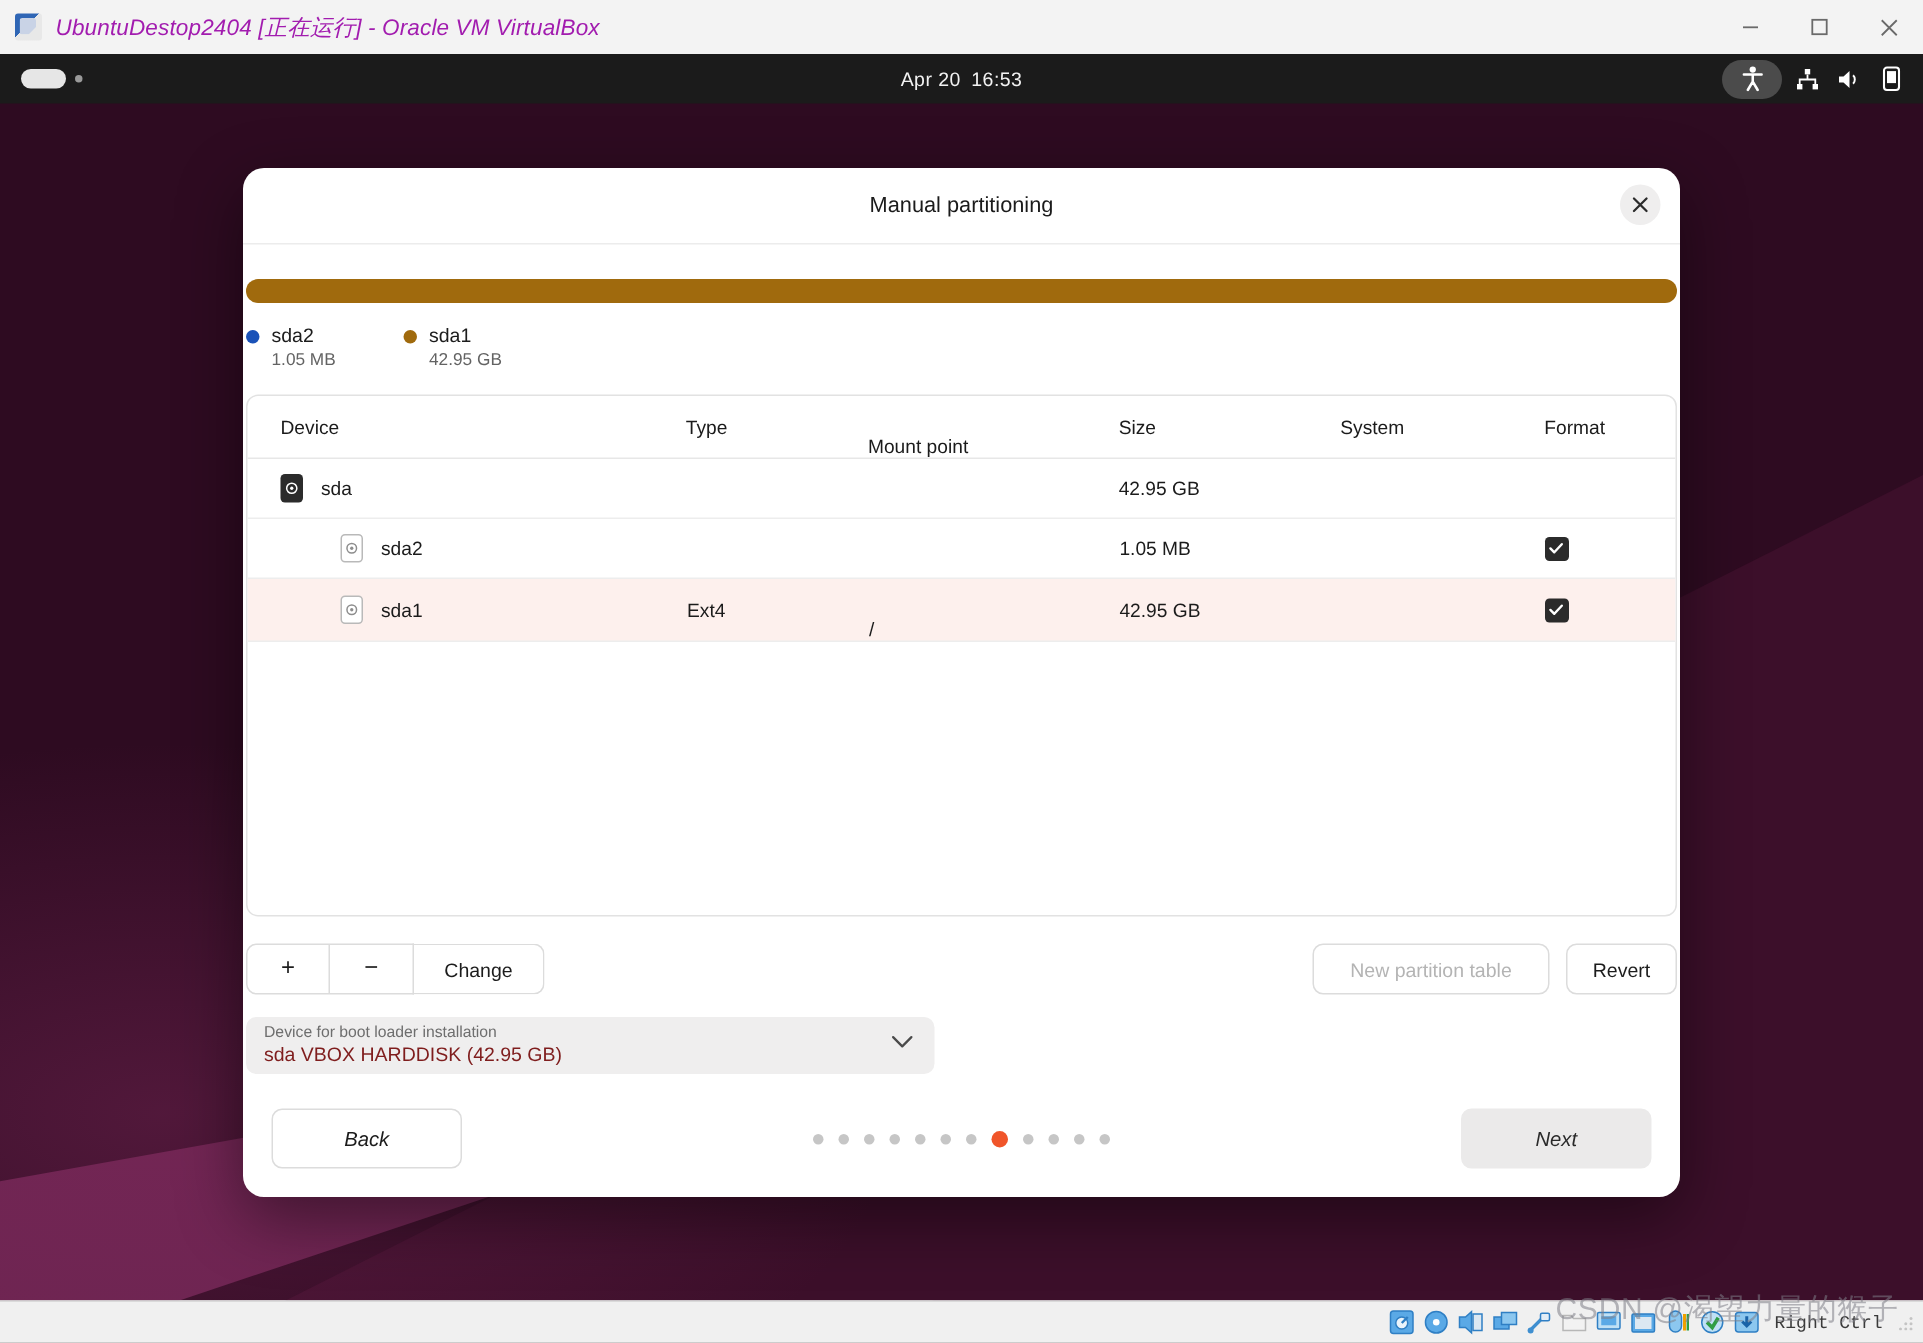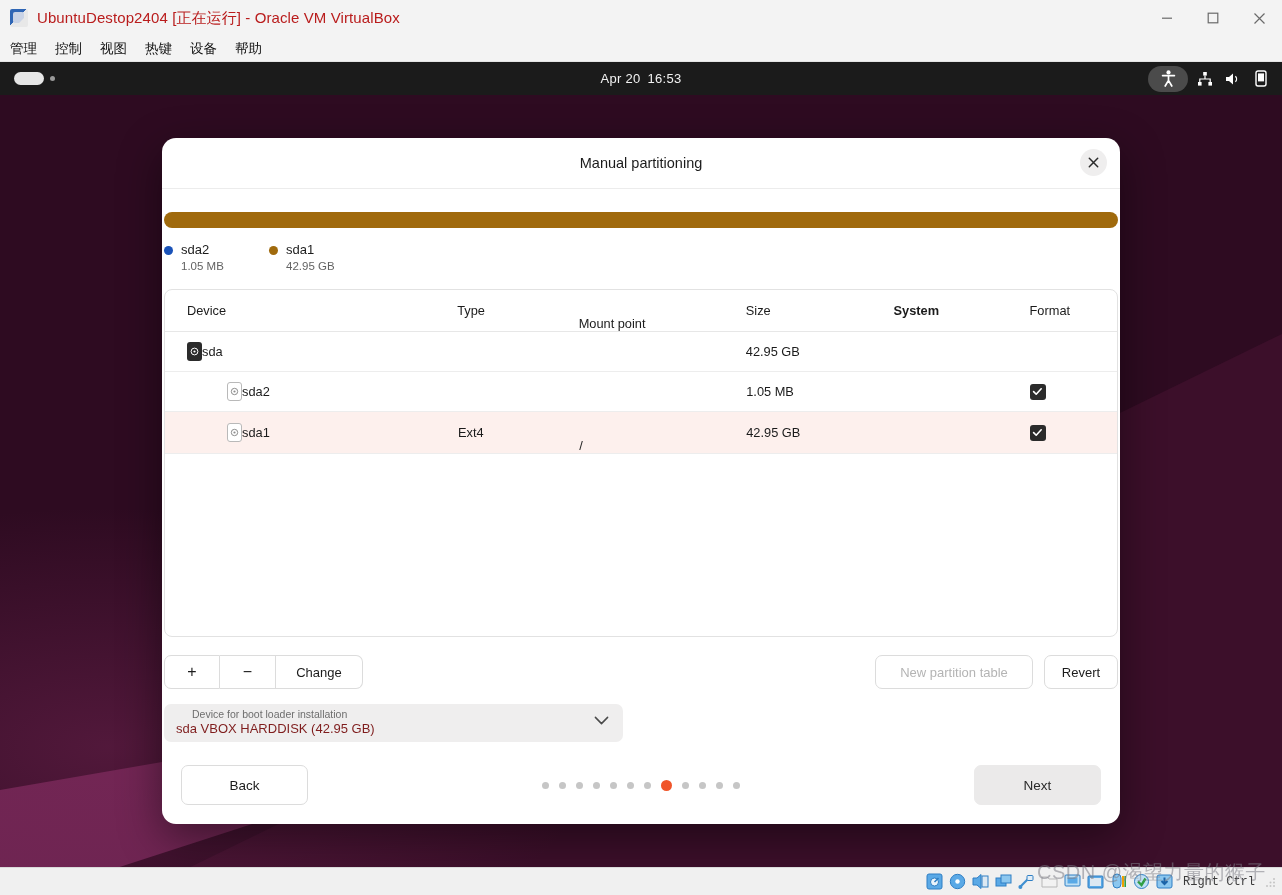--- a/index.html
+++ b/index.html
@@ -29,22 +29,23 @@
     border-radius: 2px;
     background: linear-gradient(135deg,#2f66b5 0%,#2f66b5 45%,#e8e8e8 45%,#e8e8e8 100%);
     position: relative; flex: 0 0 18px;
   }
   #vbox-app-icon::after {
     content:""; position:absolute; left:3px; top:3px; width:11px; height:11px;
     background:#c9d3e6; border-radius:2px;
     clip-path: polygon(0 0,100% 0,100% 55%,55% 100%,0 100%);
   }
   #vbox-title-text {
-    font-size: 15px; color: #b91c1c; letter-spacing: .1px;
+    font-size: 15px; color: #a21caf; letter-spacing: .1px;
     white-space: nowrap;
+    font-style: italic;
   }
   .win-ctl {
     position: absolute; top: 0; height: 36px; width: 46px;
     display: flex; align-items: center; justify-content: center;
   }
   .win-ctl svg { display:block; }
   #win-min { right: 92px; }
   #win-max { right: 46px; }
   #win-close { right: 0px; }
 
@@ -177,24 +178,24 @@
     flex: 0 0 40px; display:flex; align-items:center;
     border-bottom: 1px solid #ededed;
     font-size: 12.8px; color:#1b1b1b;
   }
   .prow.selected { background:#fdf0ed; }
   #table-filler { flex: 1 1 auto; }
   .c-device  { width: 300px; padding-left: 22px; display:flex; align-items:center; }
   .c-type    { width: 125px; }
   .c-mount   { width: 172px; margin-top: 26px; }
   .c-size    { width: 152px; }
-  .c-system  { width: 140px; font-weight: bold; }
+  .c-system  { width: 140px; }
   .c-format  { width: 90px; }
   .indent-2 { padding-left: 62px; }
-  .dev-name { }
+  .dev-name { margin-left: 12px; }
   .disk-icon-dark, .disk-icon-light {
     width: 15px; height: 19px; border-radius: 3px;
     display:flex; align-items:center; justify-content:center; flex:0 0 15px;
   }
   .disk-icon-dark { background:#2b2b2b; }
   .disk-icon-light { background:#fff; border:1.4px solid #b9b9b9; }
   .fmt-box {
     width:16px; height:16px; border-radius:3px; background:#2b2b2b;
     display:flex; align-items:center; justify-content:center;
   }
@@ -224,29 +225,29 @@
   
   #bootloader-combo {
     margin-top: 15px;
     width: 459px; height: 38px;
     background:#efeeee; border-radius: 7px;
     position:relative; display:flex; align-items:flex-end;
     padding: 0 12px 6px 12px; cursor:pointer;
   }
   #bootloader-label {
     position:absolute; left: 12px; top: 4px;
-    font-size: 10.5px; color:#6e6e6e;margin-left:16px;
+    font-size: 10.5px; color:#6e6e6e;
   }
   #bootloader-value { font-size: 13px; color:#7f1d1d; }
   #bootloader-chevron { position:absolute; right: 14px; top: 12px; }
 
   
   #dialog-footer {
     flex: 0 0 86px; display:flex; align-items:center;
-    padding: 0 19px; position:relative;
+    padding: 0 19px; position:relative;font-style:italic;
   }
   #btn-back { width: 127px; height: 40px; font-size: 13.5px; }
   #step-dots {
     position:absolute; left:50%; transform:translateX(-50%);
     display:flex; gap: 10px; align-items:center;
   }
   .dot { width: 7px; height: 7px; border-radius:50%; background:#c6c6c6; }
   .dot.active { width: 11px; height: 11px; background:#f0552a; }
   #btn-next {
     margin-left:auto; width: 127px; height: 40px; font-size: 13.5px;
@@ -289,28 +290,20 @@
         <rect x="1.2" y="1.2" width="9.6" height="9.6" fill="none" stroke="#6a6a6a" stroke-width="1.2"></rect>
       </svg>
     </div>
     <div class="win-ctl" id="win-close">
       <svg width="13" height="13" viewBox="0 0 13 13">
         <path d="M1.5 1.5 L11.5 11.5 M11.5 1.5 L1.5 11.5" stroke="#6a6a6a" stroke-width="1.2"></path>
       </svg>
     </div>
   </div>
 
-  <div id="vbox-menubar">
-    <span>管理</span>
-    <span>控制</span>
-    <span>视图</span>
-    <span>热键</span>
-    <span>设备</span>
-    <span>帮助</span>
-  </div>
 
   <div id="guest-screen">
     <div id="ubuntu-desktop">
       <div id="wp-band-a"></div>
       <div id="wp-band-b"></div>
       <div id="wp-band-c"></div>
       <div id="wp-band-d"></div>
       <div id="wp-glow"></div>
 
       <div id="ubuntu-topbar">

